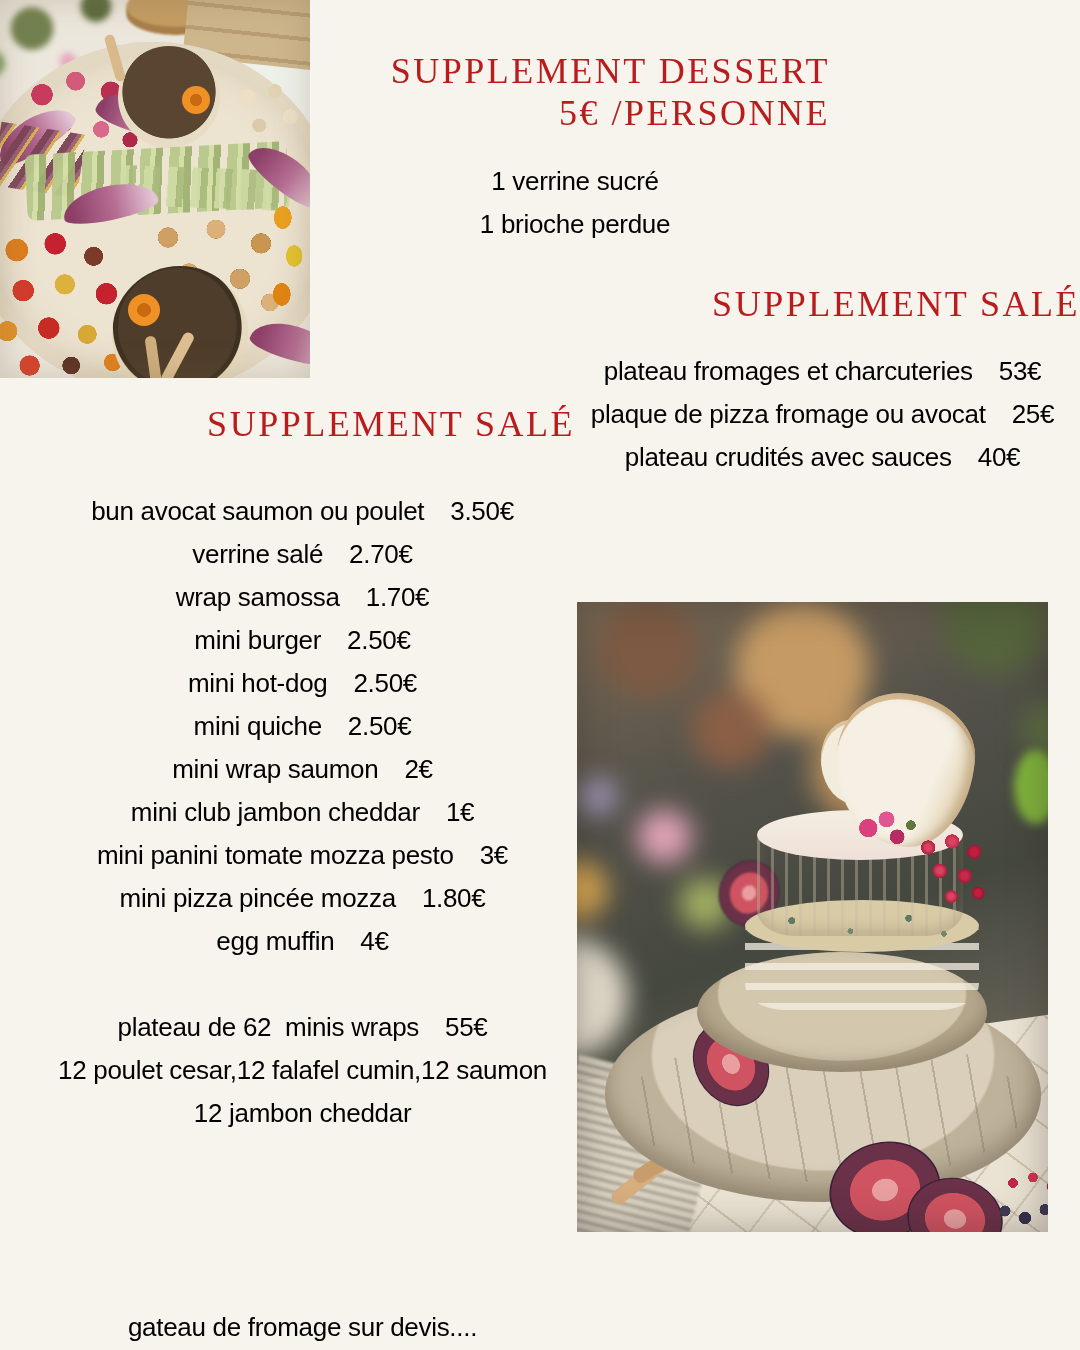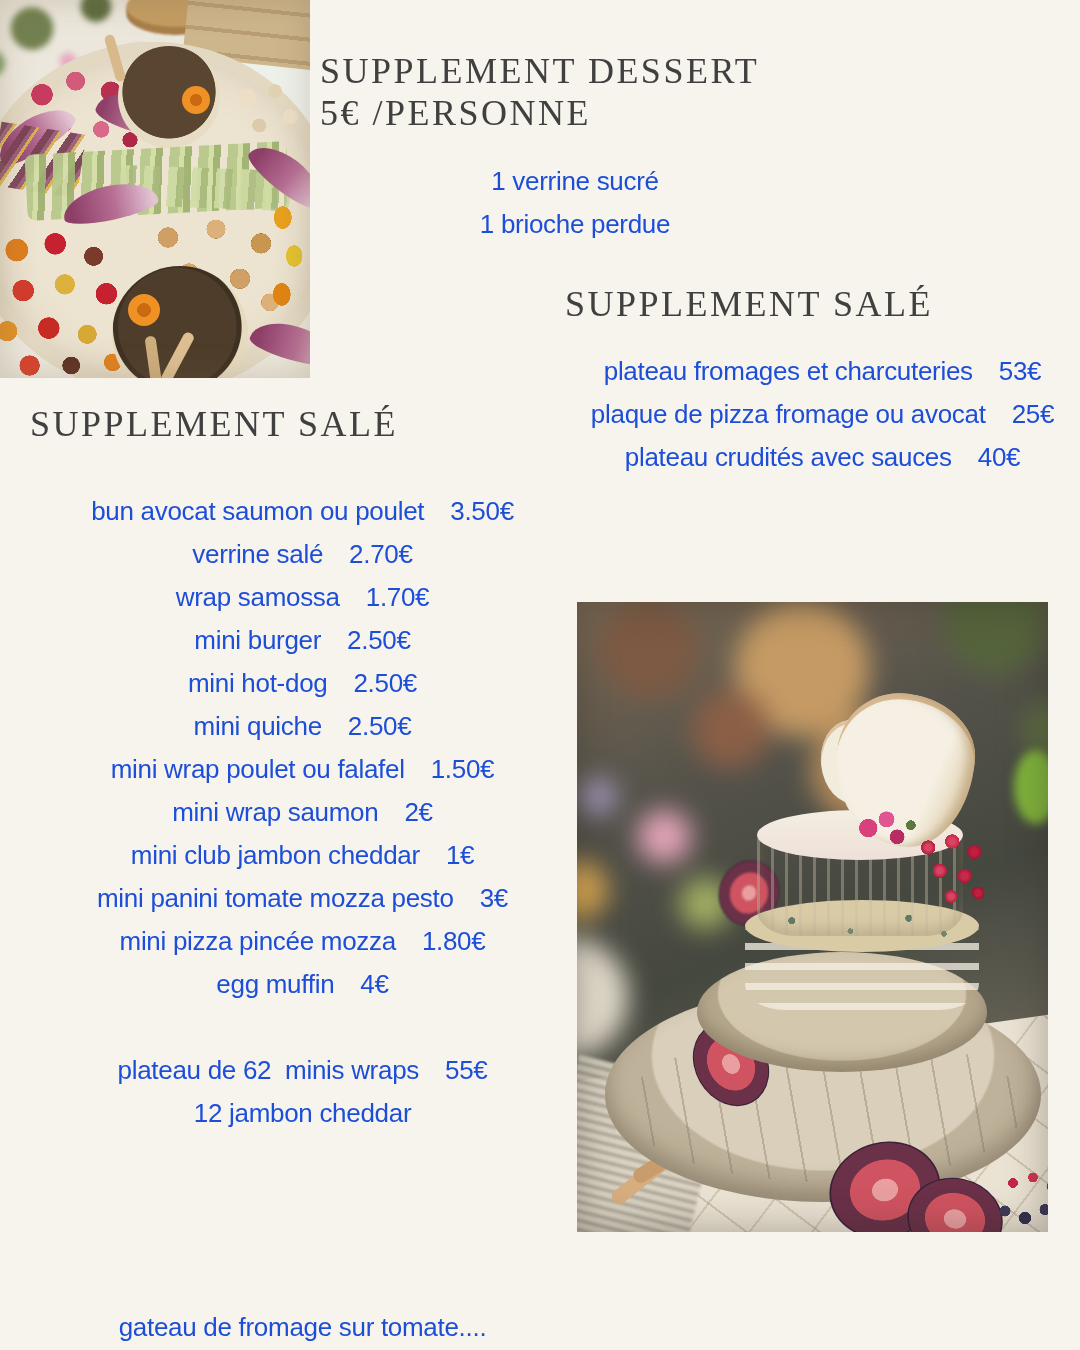--- a/index.html
+++ b/index.html
@@ -9,31 +9,31 @@
     background:#f7f4ee;
     font-family:"Liberation Sans", sans-serif;
     overflow:hidden;
   }
   .abs { position:absolute; }
 
   
   .section-title {
     font-family:"Liberation Serif", serif;
     font-weight:400;
-    color:#404040;
+    color:#b91c1c;
     font-size:36px;
     line-height:42px;
     letter-spacing:2.5px;
-    text-align:left;
+    text-align:right;
   }
   .menu-items { text-align:center; }
   .menu-line {
     font-size:26px;
     line-height:43px;
-    color:#1d4ed8;
+    color:#000000;
     letter-spacing:-0.3px;
     text-align:center;
   }
   .menu-line .label { white-space:pre-wrap; }
   .menu-line .price { margin-left:26px; white-space:pre-wrap; }
   .menu-line .price:empty { display:none; }
 
   
   .dessert-block  { left:320px; top:50px;  width:510px; }
   .sale-right     { left:565px; top:283px; width:515px; }
@@ -297,29 +297,29 @@
 
 <div class="abs sale-left">
   <div class="section-title">SUPPLEMENT SALÉ</div>
   <div class="menu-items">
     <div class="menu-line"><span class="label">bun avocat saumon ou poulet</span><span class="price">3.50€</span></div>
     <div class="menu-line"><span class="label">verrine salé</span><span class="price">2.70€</span></div>
     <div class="menu-line"><span class="label">wrap samossa</span><span class="price">1.70€</span></div>
     <div class="menu-line"><span class="label">mini burger</span><span class="price">2.50€</span></div>
     <div class="menu-line"><span class="label">mini hot-dog</span><span class="price">2.50€</span></div>
     <div class="menu-line"><span class="label">mini quiche</span><span class="price">2.50€</span></div>
-    <div class="menu-line"><span class="label">mini wrap poulet ou falafel</span><span class="price">1.50€</span></div>
     <div class="menu-line"><span class="label">mini wrap saumon</span><span class="price">2€</span></div>
     <div class="menu-line"><span class="label">mini club jambon cheddar</span><span class="price">1€</span></div>
     <div class="menu-line"><span class="label">mini panini tomate mozza pesto</span><span class="price">3€</span></div>
     <div class="menu-line"><span class="label">mini pizza pincée mozza</span><span class="price">1.80€</span></div>
     <div class="menu-line"><span class="label">egg muffin</span><span class="price">4€</span></div>
   </div>
   <div class="menu-items menu-items-2">
     <div class="menu-line"><span class="label">plateau de 62  minis wraps</span><span class="price">55€</span></div>
+    <div class="menu-line"><span class="label">12 poulet cesar,12 falafel cumin,12 saumon</span></div>
     <div class="menu-line"><span class="label">12 jambon cheddar</span></div>
   </div>
 </div>
 
 <div class="abs photo-cheese" title="stacked cheese wheel cake with figs, currants and flowers">
   <div class="abs p2-blur"></div>
   <div class="abs p2-cloth"></div>
   <div class="abs p2-news"></div>
   <div class="abs p2-stick s1"></div>
   <div class="abs p2-stick s2"></div>
@@ -337,14 +337,14 @@
   <div class="abs p2-flower"></div>
   <div class="abs p2-currants"></div>
   <div class="abs p2-greenleaf"></div>
   <div class="abs p2-fig f1"></div>
   <div class="abs p2-fig f2"></div>
   <div class="abs p2-berries"></div>
   <div class="abs p2-vignette"></div>
 </div>
 
 <div class="abs footer-note">
-  <div class="menu-line">gateau de fromage sur tomate....</div>
+  <div class="menu-line">gateau de fromage sur devis....</div>
 </div>
 
 </body></html>

